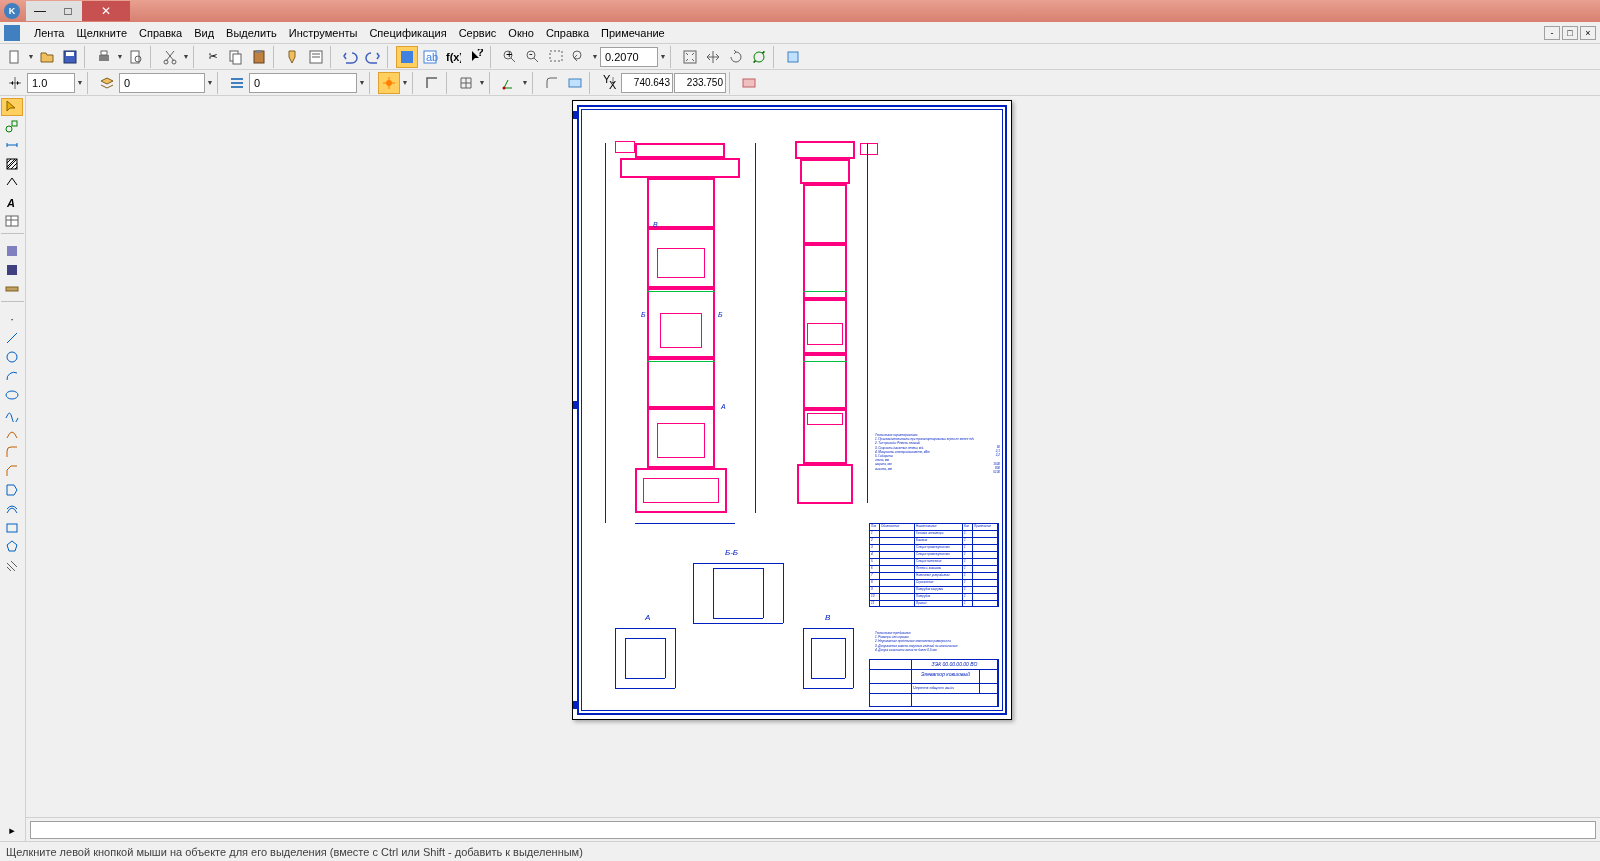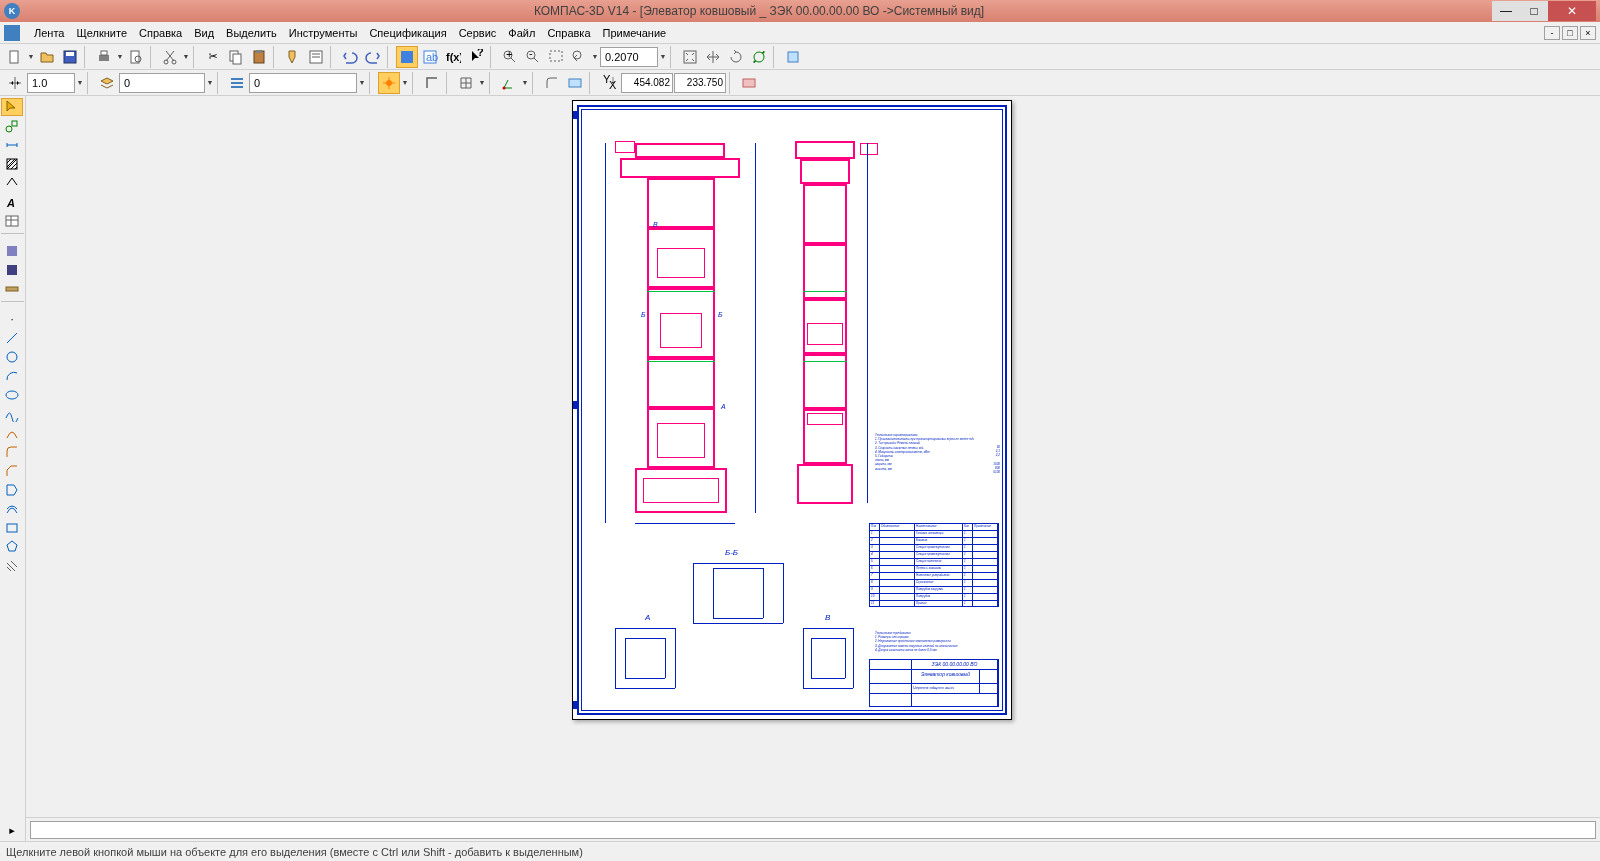--- a/index.html
+++ b/index.html
@@ -52,39 +52,38 @@
 .bottombar { height:24px; background:#f0f0f0; border-top:1px solid #d0d0d0; padding:2px 4px; display:flex; align-items:center; }
 .bottombar input { flex:1; height:18px; border:1px solid #a0a0a0; background:#fff; padding:0 4px; }
 .statusbar { height:20px; background:#f0f0f0; border-top:1px solid #d0d0d0; padding:2px 6px; font-size:11px; color:#404040; display:flex; align-items:center; }
 .ruler-mark { position:absolute; left:0; top:50%; width:8px; height:60px; background:#0020c0; }
 </style>
 </head>
 <body>
 
 <div class="titlebar">
   <div class="icon">K</div>
-  <div class="title">КОМПАС-3D V14 - [Элеватор ковшовый _ ЗЭК 00.00.00.00 ВО -&gt;Системный вид]</div>
   <div class="winbtns">
     <div class="winbtn min">—</div>
     <div class="winbtn max">□</div>
     <div class="winbtn close">✕</div>
   </div>
 </div>
 
 <div class="menubar">
   <div class="micon"></div>
   <div class="mitem"><span>Лента</span></div>
   <div class="mitem"><span>Щелкните</span></div>
   <div class="mitem"><span>Справка</span></div>
   <div class="mitem"><span>Вид</span></div>
   <div class="mitem"><span>Выделить</span></div>
   <div class="mitem"><span>Инструменты</span></div>
   <div class="mitem"><span>Спецификация</span></div>
   <div class="mitem"><span>Сервис</span></div>
-  <div class="mitem"><span>Файл</span></div>
+  <div class="mitem"><span>Окно</span></div>
   <div class="mitem"><span>Справка</span></div>
   <div class="mitem"><span>Примечание</span></div>
   <div class="mdi-btns">
     <span>-</span>
     <span>□</span>
     <span>×</span>
   </div>
 </div>
 
 <div class="toolbar">
@@ -316,21 +315,21 @@
         <rect x="2" y="4" width="12" height="8" fill="#c0e0ff" stroke="#4080c0"></rect>
       </svg>
     </div>
   <div class="tsep"></div>
   <div class="tbtn">
       <svg viewBox="0 0 16 16">
         <text x="2" y="8" font-size="7">Y↓</text>
         <text x="8" y="14" font-size="7">X→</text>
       </svg>
     </div>
-  <div class="coord">454.082</div>
+  <div class="coord">740.643</div>
   <div class="coord">233.750</div>
   <div class="tsep"></div>
   <div class="tbtn">
       <svg viewBox="0 0 16 16">
         <rect x="2" y="4" width="12" height="8" fill="#f0c0c0" stroke="#c06060"></rect>
       </svg>
     </div>
 </div>
 
 <div class="main">

